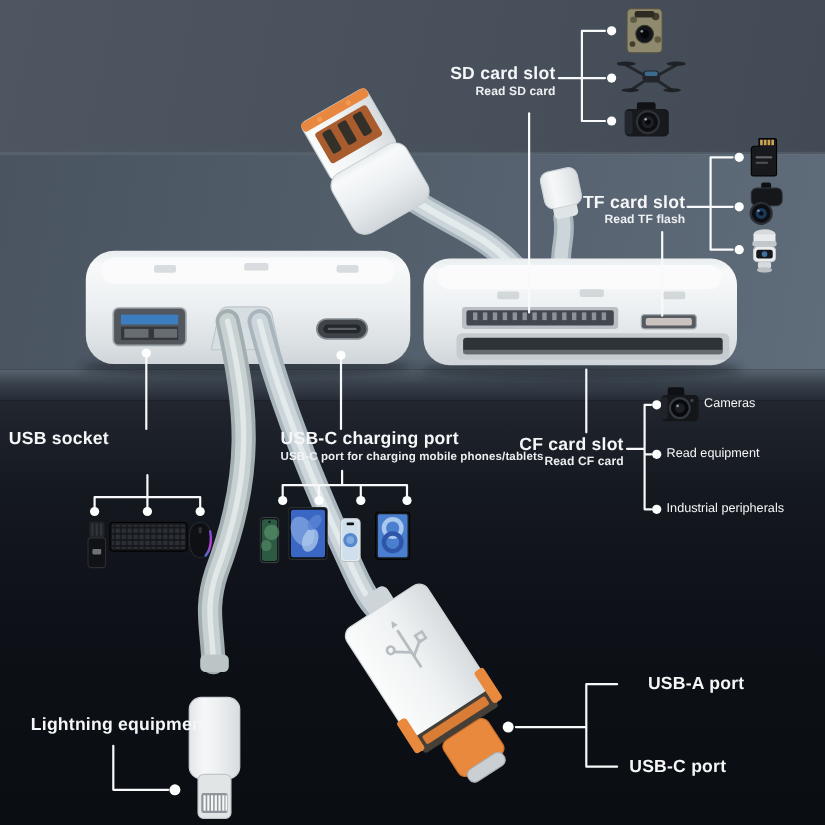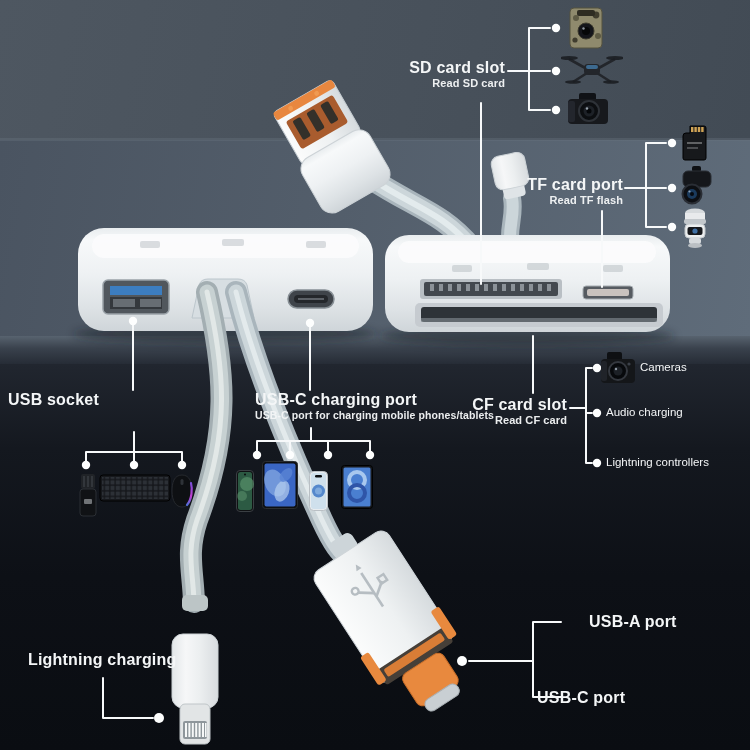--- a/index.html
+++ b/index.html
@@ -387,39 +387,39 @@
       <circle cx="16" cy="21" r="1.2" fill="#8e98a2"></circle>
     <circle cx="29" cy="16" r="1.6" fill="#3b4049"></circle>
   </svg>
 
   <div class="lbl ra" style="right:245px;top:59px">
     <div class="title">SD card slot</div>
     <div class="sub">Read SD card</div>
   </div>
 
   <div class="lbl ra" style="right:127px;top:176px">
-    <div class="title">TF card port</div>
+    <div class="title">TF card slot</div>
     <div class="sub">Read TF flash</div>
   </div>
 
   <div class="lbl ca" style="left:8px;top:391px;width:250px">
     <div class="title">USB socket</div>
   </div>
 
   <div class="lbl" style="left:255px;top:391px">
     <div class="title">USB-C charging port</div>
     <div class="sub sub-sm">USB-C port for charging mobile phones/tablets</div>
   </div>
 
   <div class="lbl ra" style="right:183px;top:396px">
     <div class="title">CF card slot</div>
     <div class="sub">Read CF card</div>
   </div>
 
   <div class="lbl item" style="left:640px;top:361px">Cameras</div>
-  <div class="lbl item" style="left:606px;top:406px">Audio charging</div>
-  <div class="lbl item" style="left:606px;top:456px">Lightning controllers</div>
-
-  <div class="lbl title" style="left:28px;top:651px">Lightning charging</div>
+  <div class="lbl item" style="left:606px;top:406px">Read equipment</div>
+  <div class="lbl item" style="left:606px;top:456px">Industrial peripherals</div>
+
+  <div class="lbl title" style="left:28px;top:651px">Lightning equipment</div>
   <div class="lbl title" style="left:589px;top:613px">USB-A port</div>
-  <div class="lbl title" style="left:537px;top:689px">USB-C port</div>
+  <div class="lbl title" style="left:572px;top:689px">USB-C port</div>
 
 </div>
 
 </body></html>

